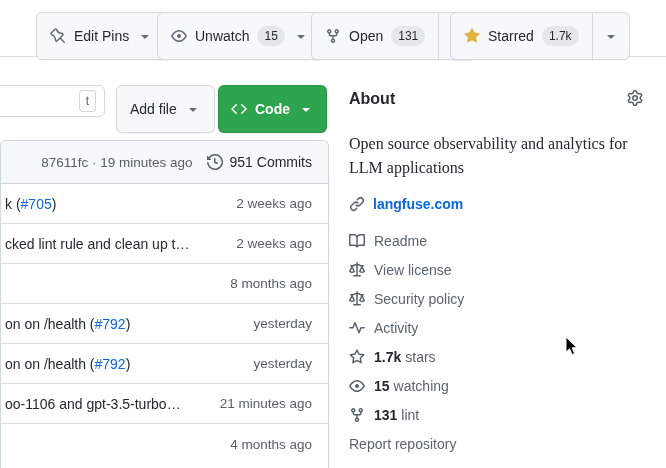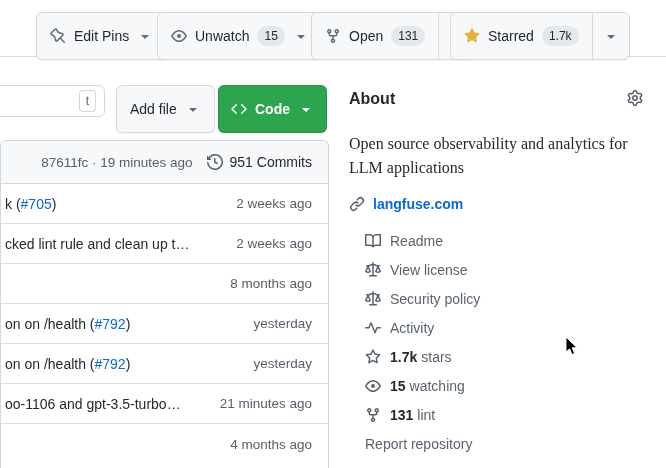--- a/index.html
+++ b/index.html
@@ -67,21 +67,21 @@
   .fdate{margin-left:auto;padding-left:8px;color:#57606a;font-size:13.5px;white-space:nowrap;cursor:pointer;}
   
   .about{position:absolute;left:349px;top:90px;width:317px;}
   .about-title{font-size:16px;font-weight:600;color:#24292f;}
   .gear-btn{position:absolute;left:278px;top:0;cursor:pointer;}
   .gear-btn .ic{fill:#57606a;}
   .about-desc{margin-top:24px;font-size:16px;line-height:24px;color:#24292f;padding-right:6px;font-family:Liberation Serif, serif;}
   .website-row{margin-top:16px;display:flex;align-items:center;gap:8px;cursor:pointer;}
   .website-row .ic{fill:#59636e;}
   .website-label{font-size:14px;font-weight:600;color:#0969da;}
-  .about-list{margin-top:14px;margin-left:16px;}
+  .about-list{margin-top:14px;}
   .about-item{display:flex;align-items:center;gap:9px;height:29px;font-size:14px;color:#59636e;cursor:pointer;}
   .about-item .ic{fill:#59636e;}
   .item-count{font-weight:600;color:#24292f;margin-right:4px;}
   .report-row{height:29px;display:flex;align-items:center;font-size:14px;color:#59636e;cursor:pointer;}
   
   .cursor{position:absolute;left:565px;top:336px;pointer-events:none;}
 </style>
 </head>
 <body>
 

